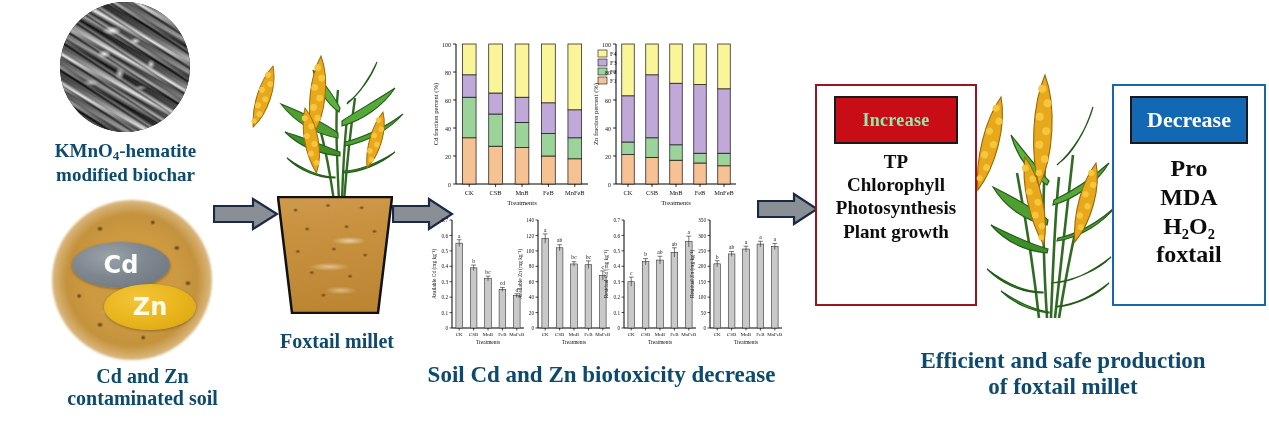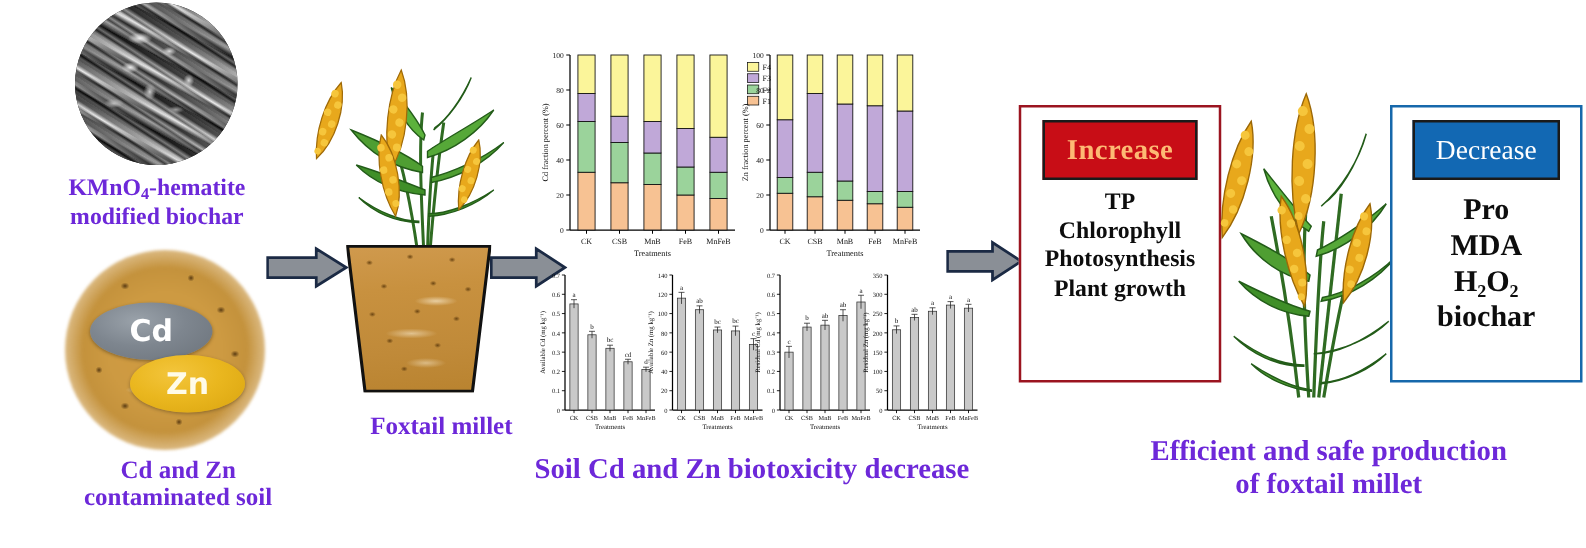--- a/index.html
+++ b/index.html
@@ -1,21 +1,21 @@
 <!DOCTYPE html>
 <html><head>
 <meta charset="utf-8">
 <style>
   html,body{margin:0;padding:0;background:#fff;}
   body{width:1269px;height:438px;position:relative;overflow:hidden;
        font-family:"Liberation Serif",serif;color:#111;}
   .abs{position:absolute;}
 
   
-  .cap{font-weight:bold;text-align:center;line-height:1.12;color:#6d28d9;}
+  .cap{font-weight:bold;text-align:center;line-height:1.12;color:#0c4a6e;}
 
   
   #sem-circle{left:60px;top:2px;width:130px;height:130px;border-radius:50%;
      overflow:hidden;background:#111;}
   #sem-circle .sem-inner{width:100%;height:100%;
      background:
        repeating-linear-gradient(33deg, rgba(255,255,255,.00) 0px, rgba(255,255,255,.10) 2px,
                                   rgba(0,0,0,.35) 4px, rgba(255,255,255,.22) 6px,
                                   rgba(0,0,0,.25) 9px, rgba(255,255,255,.05) 12px),
        repeating-linear-gradient(28deg, #3a3a3a 0px, #8e8e8e 5px, #4a4a4a 11px,
@@ -89,41 +89,41 @@
        radial-gradient(ellipse 4px 3px at 84% 30%, #6b4512 0%, rgba(107,69,18,0) 70%),
        radial-gradient(ellipse 4px 3px at 18% 47%, #6b4512 0%, rgba(107,69,18,0) 70%),
        radial-gradient(ellipse 4px 3px at 49% 45%, #6b4512 0%, rgba(107,69,18,0) 70%),
        radial-gradient(ellipse 4px 3px at 76% 50%, #6b4512 0%, rgba(107,69,18,0) 70%),
        radial-gradient(ellipse 4px 3px at 30% 65%, #6b4512 0%, rgba(107,69,18,0) 70%),
        radial-gradient(ellipse 4px 3px at 63% 68%, #6b4512 0%, rgba(107,69,18,0) 70%),
        radial-gradient(ellipse 4px 3px at 40% 84%, #6b4512 0%, rgba(107,69,18,0) 70%),
        radial-gradient(ellipse 22px 5px at 62% 38%, rgba(255,247,226,.6) 0%, rgba(255,247,226,0) 78%),
        radial-gradient(ellipse 26px 5px at 45% 60%, rgba(255,247,226,.5) 0%, rgba(255,247,226,0) 80%),
        radial-gradient(ellipse 20px 5px at 55% 80%, rgba(255,247,226,.45) 0%, rgba(255,247,226,0) 80%);}
-  #millet-caption{left:240px;top:330px;width:170px;font-size:20px;text-align:right;}
+  #millet-caption{left:252px;top:330px;width:170px;font-size:20px;}
 
   
   #charts{left:428px;top:30px;width:360px;height:330px;}
 
   #biotox-caption{left:404px;top:362px;width:395px;font-size:23px;}
 
   
   #increase-panel{left:815px;top:84px;width:158px;height:218px;
      border:2px solid #9b1420;background:#fff;}
   #increase-badge{margin:10px auto 0;width:120px;height:44px;background:#c80d16;
      border:2px solid #1a1a1a;display:flex;align-items:center;justify-content:center;
-     color:#fdba74;font-weight:bold;font-size:23px;letter-spacing:.3px;}
+     color:#86efac;font-weight:bold;font-size:18px;letter-spacing:.3px;}
   #increase-list{margin-top:6px;text-align:center;font-weight:bold;font-size:19px;
      line-height:1.22;color:#0d0d0d;}
 
   #decrease-panel{left:1112px;top:84px;width:150px;height:218px;
      border:2px solid #1668ab;background:#fff;}
   #decrease-badge{margin:10px auto 0;width:114px;height:44px;background:#1268b3;
      border:2px solid #1a1a1a;display:flex;align-items:center;justify-content:center;
-     color:#fff;font-weight:normal;font-size:22px;}
+     color:#fff;font-weight:bold;font-size:22px;}
   #decrease-list{margin-top:10px;text-align:center;font-weight:bold;font-size:24px;
      line-height:1.2;color:#0d0d0d;}
 
   #final-caption{left:868px;top:348px;width:390px;font-size:23px;text-align:center;}
 </style>
 </head>
 <body>
 
 <div class="abs" id="sem-circle">
   <div class="sem-inner"></div>
@@ -655,20 +655,20 @@
 </div>
 
 <div class="abs" id="decrease-panel">
   <div id="decrease-badge">
     <span>Decrease</span>
   </div>
   <div id="decrease-list">
     <div>Pro</div>
     <div>MDA</div>
     <div>H₂O₂</div>
-    <div>biochar</div>
+    <div>foxtail</div>
   </div>
 </div>
 
 <div class="abs cap" id="final-caption">
   <span>Efficient and safe production</span><br>
   <span>of foxtail millet</span>
 </div>
 
 </body></html>

